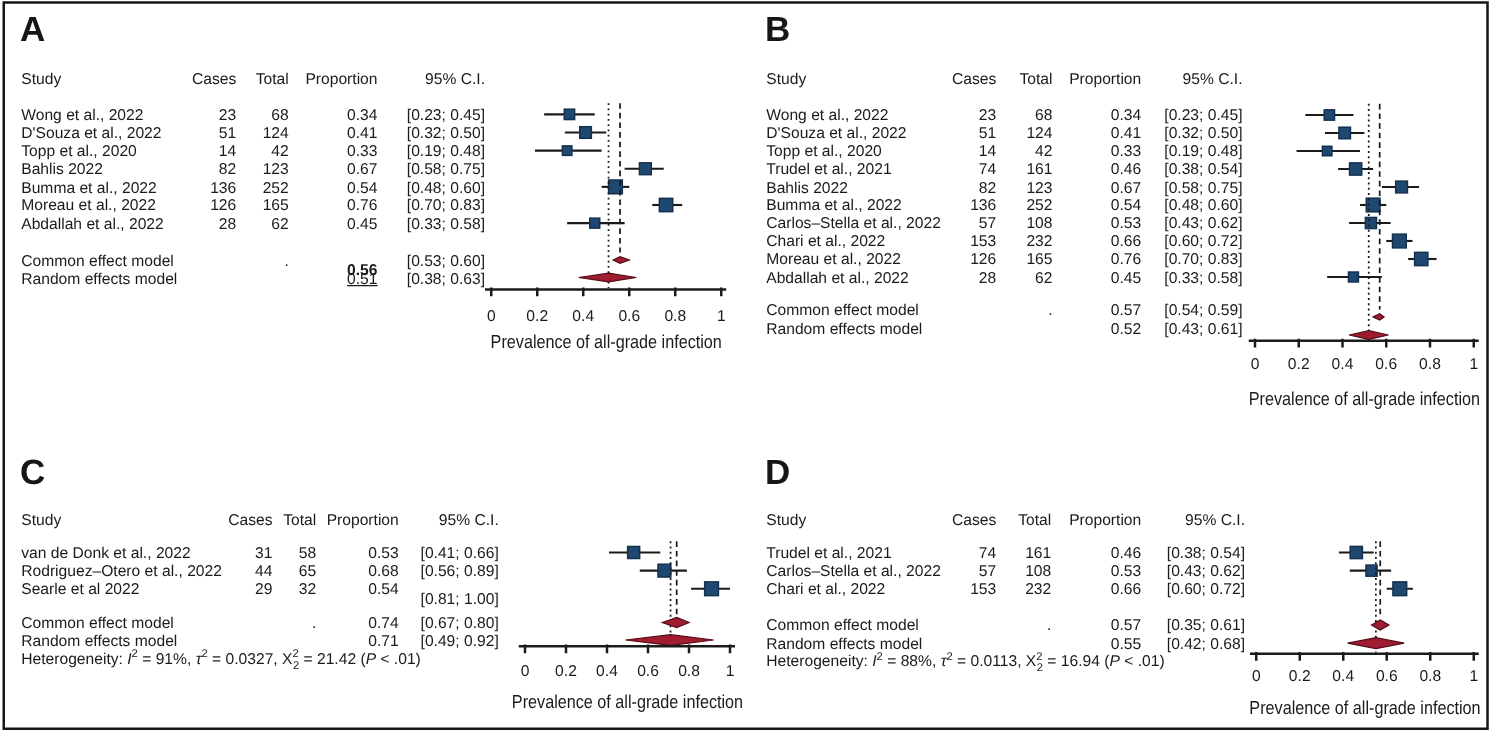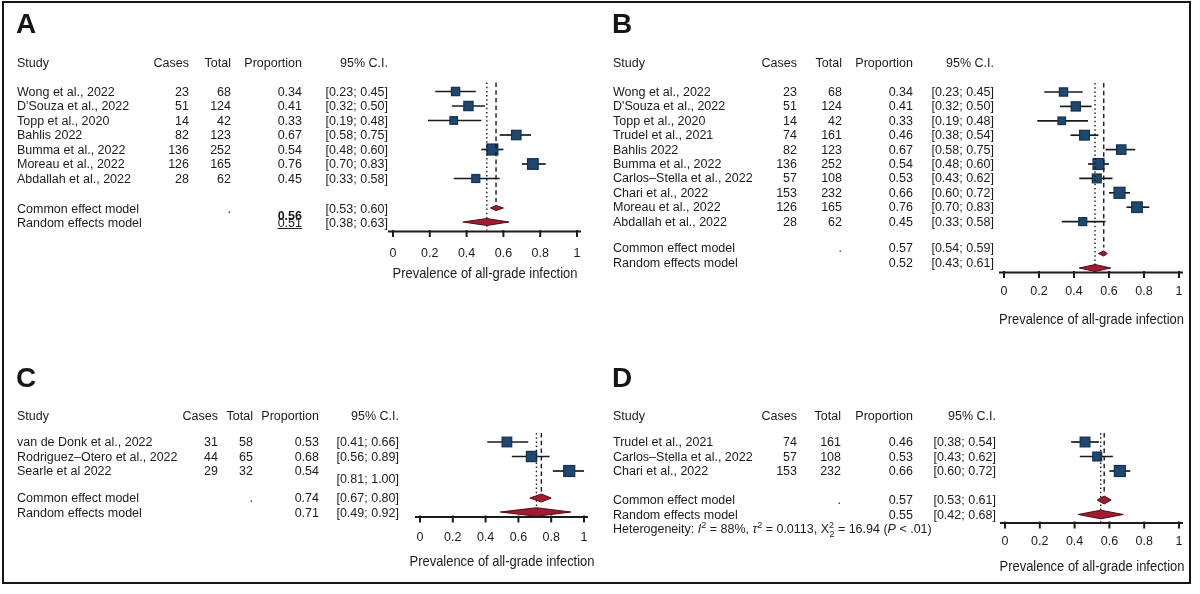--- a/index.html
+++ b/index.html
@@ -166,20 +166,21 @@
         <div class="cell" style="right: 947px; text-align: right; top: 464px;">32</div>
         <div class="cell" style="right: 881px; text-align: right; top: 464px;">0.54</div>
         <div class="cell" style="right: 801px; text-align: right; top: 472px;">[0.81; 1.00]</div>
         <div class="cell" style="left: 17px; top: 491px;">Common effect model</div>
         <div class="cell" style="right: 947px; text-align: right; top: 491px;">.</div>
         <div class="cell" style="right: 881px; text-align: right; top: 491px;">0.74</div>
         <div class="cell" style="right: 801px; text-align: right; top: 491px;">[0.67; 0.80]</div>
         <div class="cell" style="left: 17px; top: 505.5px;">Random effects model</div>
         <div class="cell" style="right: 881px; text-align: right; top: 505.5px;">0.71</div>
         <div class="cell" style="right: 801px; text-align: right; top: 505.5px;">[0.49; 0.92]</div>
+        <div class="cell" style="left: 17px; top: 520px;">Heterogeneity: <i>I</i><sup>2</sup> = 91%, <i>τ</i><sup>2</sup> = 0.0327, X<sup>2</sup><sub class="stk">2</sub> = 21.42 (<i>P</i> &lt; .01)</div>
       </div>
   </section>
 
   <section class="panel">
     <h2 class="plabel" style="left:612px;top:364px">D</h2>
     <div class="tbl" id="tbl-D">
         <div class="cell" style="left: 613px; top: 409px;">Study</div>
         <div class="cell" style="right: 403px; text-align: right; top: 409px;">Cases</div>
         <div class="cell" style="right: 359px; text-align: right; top: 409px;">Total</div>
         <div class="cell" style="right: 287px; text-align: right; top: 409px;">Proportion</div>
@@ -195,21 +196,21 @@
         <div class="cell" style="right: 287px; text-align: right; top: 449.5px;">0.53</div>
         <div class="cell" style="right: 204px; text-align: right; top: 449.5px;">[0.43; 0.62]</div>
         <div class="cell" style="left: 613px; top: 464px;">Chari et al., 2022</div>
         <div class="cell" style="right: 403px; text-align: right; top: 464px;">153</div>
         <div class="cell" style="right: 359px; text-align: right; top: 464px;">232</div>
         <div class="cell" style="right: 287px; text-align: right; top: 464px;">0.66</div>
         <div class="cell" style="right: 204px; text-align: right; top: 464px;">[0.60; 0.72]</div>
         <div class="cell" style="left: 613px; top: 493px;">Common effect model</div>
         <div class="cell" style="right: 359px; text-align: right; top: 493px;">.</div>
         <div class="cell" style="right: 287px; text-align: right; top: 493px;">0.57</div>
-        <div class="cell" style="right: 204px; text-align: right; top: 493px;">[0.53; 0.61]</div>
+        <div class="cell" style="right: 204px; text-align: right; top: 493px;">[0.35; 0.61]</div>
         <div class="cell" style="left: 613px; top: 507.5px;">Random effects model</div>
         <div class="cell" style="right: 287px; text-align: right; top: 507.5px;">0.55</div>
         <div class="cell" style="right: 204px; text-align: right; top: 507.5px;">[0.42; 0.68]</div>
         <div class="cell" style="left: 613px; top: 522px;">Heterogeneity: <i>I</i><sup>2</sup> = 88%, <i>τ</i><sup>2</sup> = 0.0113, X<sup>2</sup><sub class="stk">2</sub> = 16.94 (<i>P</i> &lt; .01)</div>
       </div>
   </section>
 
   <svg id="plots" width="1200" height="594" viewBox="0 0 1200 594">
       <g>
         <line x1="435.32" x2="475.8" y1="91.5" y2="91.5" stroke="#1b1b1b" stroke-width="1.7"></line>

